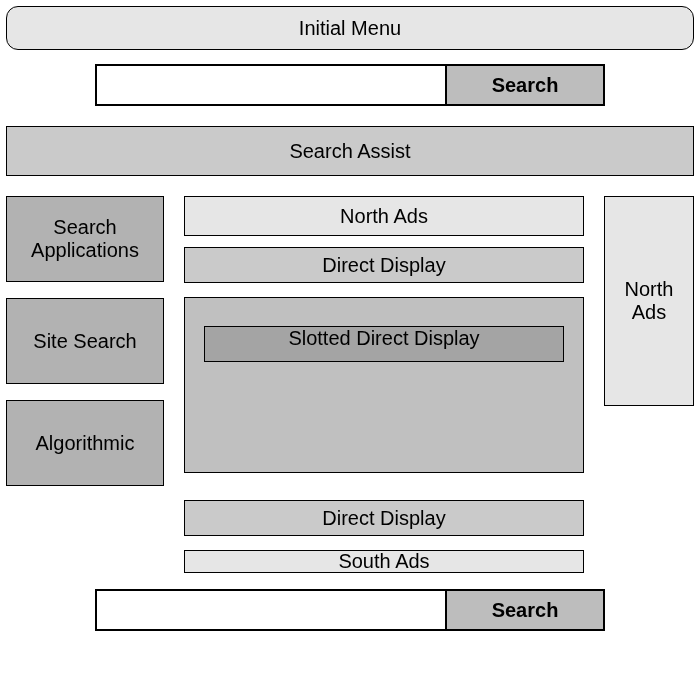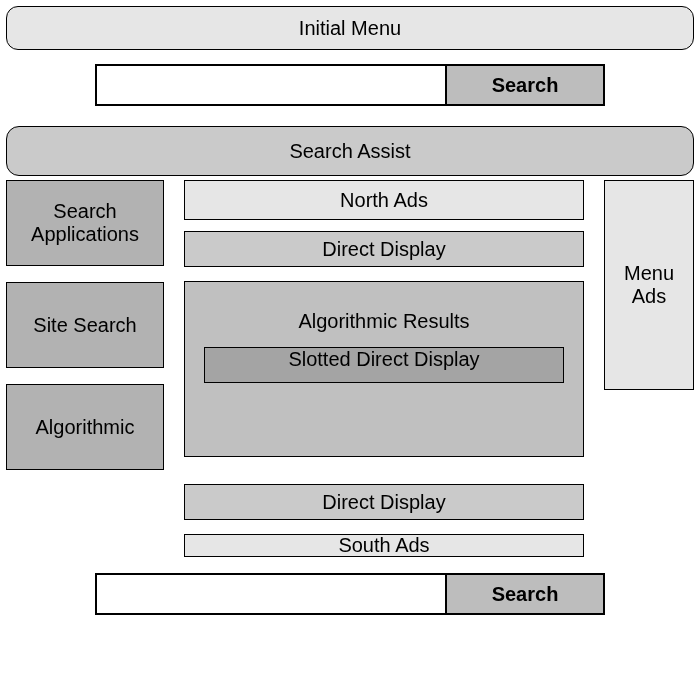--- a/index.html
+++ b/index.html
@@ -44,21 +44,21 @@
       width: 160px;
       height: 42px;
       border: 2px solid #000;
       background: #bdbdbd;
       font-weight: bold;
       font-size: 20px;
       cursor: pointer;
     }
 
     
-    .search-assist { height: 50px; margin-bottom: 4px; border-radius: 13px; }
+    .search-assist { height: 50px; margin-bottom: 20px; }
 
     
     .main {
       display: grid;
       grid-template-columns: 158px 400px 90px;
       column-gap: 20px;
       margin-bottom: 16px;
     }
     .left-col { display: flex; flex-direction: column; }
     .left-item { height: 86px; margin-bottom: 16px; }
@@ -127,36 +127,35 @@
   </div>
 
   <div class="center-col">
     <div class="block gray-light center-item1">
       <span>North Ads</span>
     </div>
     <div class="block gray-med center-item2">
       <span>Direct Display</span>
     </div>
     <div class="alg-box">
-      <span class="alg-title">Algorithmic Results</span>
       <div class="slotted">
         <span>Slotted Direct Display</span>
       </div>
     </div>
     <div class="block gray-med center-item3">
       <span>Direct Display</span>
     </div>
     <div class="block gray-light center-item4">
       <span>South Ads</span>
     </div>
   </div>
 
   <div class="right-col">
     <div class="block gray-light east-ads">
-      <span style="white-space:pre-line">Menu
+      <span style="white-space:pre-line">North
 Ads</span>
     </div>
   </div>
 
 </div>
 
 <div class="search-row" style="margin-bottom:0">
   <input class="search-input" type="text" style="">
   <button class="search-btn">Search</button>
 </div>

